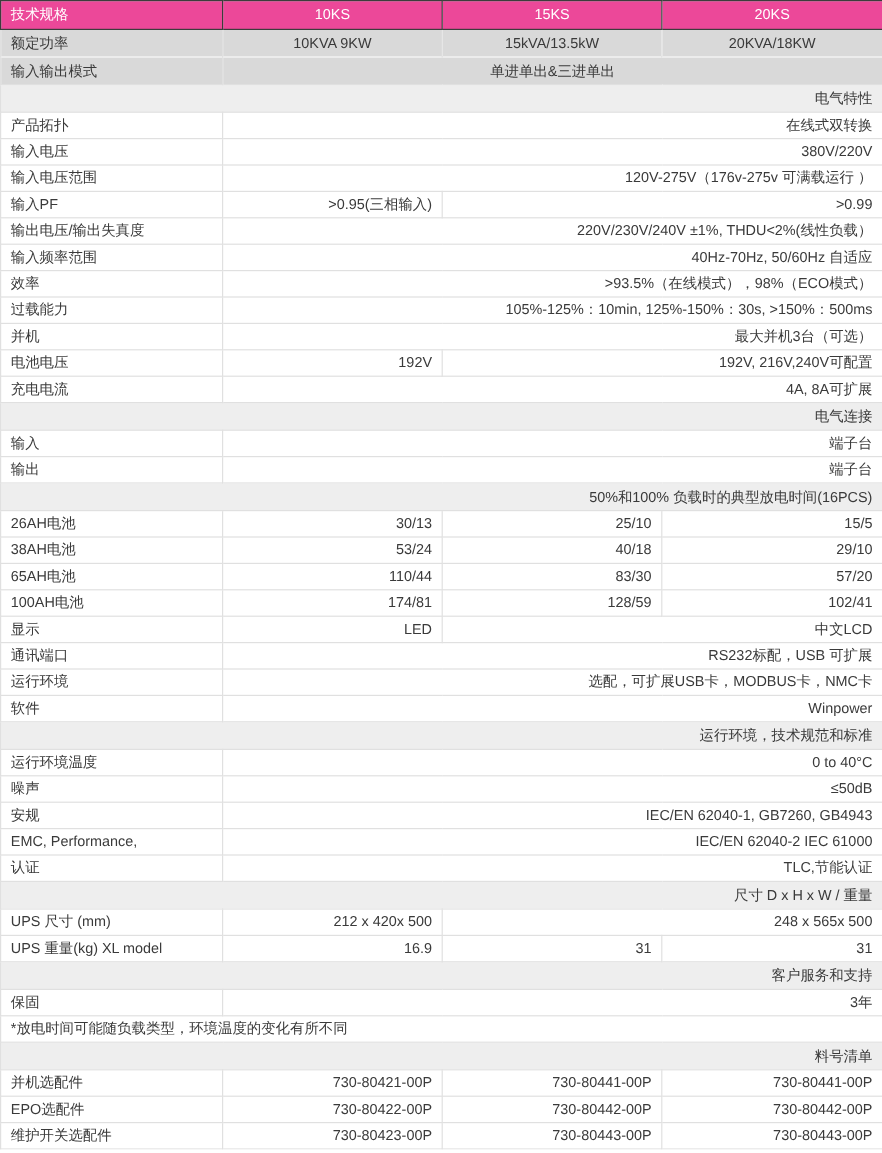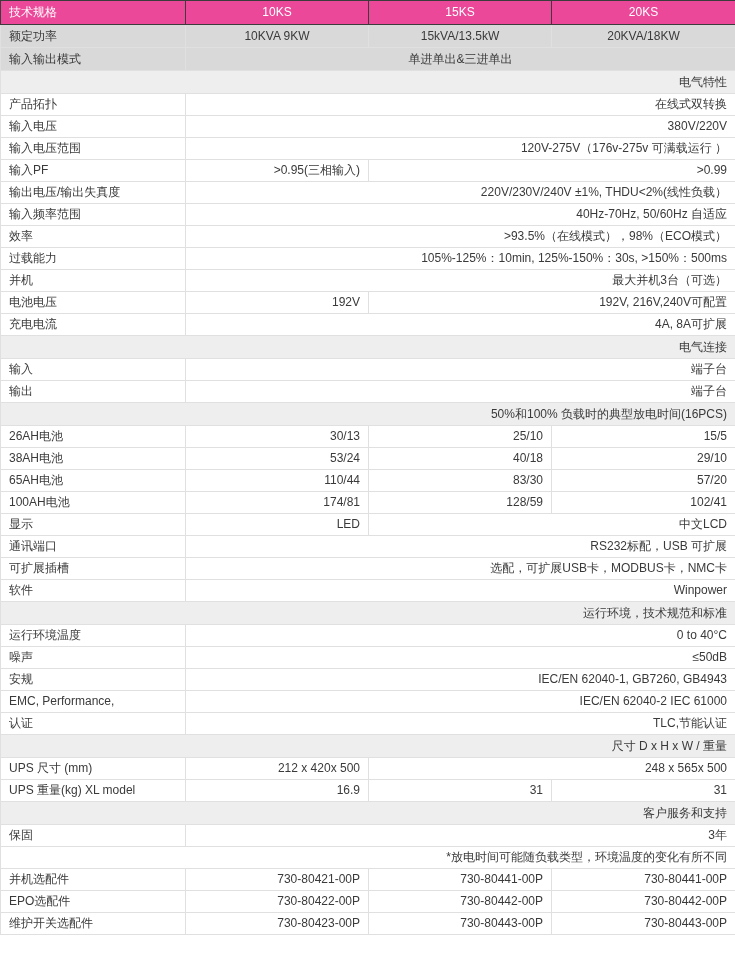--- a/index.html
+++ b/index.html
@@ -68,21 +68,21 @@
   }
   td.label {
     text-align: left;
     background: #ffffff;
   }
   td.val {
     text-align: right;
     background: #ffffff;
   }
   td.note {
-    text-align: right;
+    text-align: left;
     background: #ffffff;
     font-size: 11.5px;
   }
   .red {
     color: #e02020;
   }
 </style>
 </head>
 <body>
 
@@ -200,21 +200,21 @@
       <tr class="">
         <td class="label">显示</td>
         <td class="val">LED</td>
         <td colspan="2" class="val">中文LCD</td>
       </tr>
       <tr class="">
         <td class="label">通讯端口</td>
         <td colspan="3" class="val">RS232标配，USB 可扩展</td>
       </tr>
       <tr class="">
-        <td class="label">可扩展插槽</td>
+        <td class="label">运行环境</td>
         <td colspan="3" class="val">选配，可扩展USB卡，MODBUS卡，NMC卡</td>
       </tr>
       <tr class="">
         <td class="label">软件</td>
         <td colspan="3" class="val">Winpower</td>
       </tr>
       <tr class="section">
         <td colspan="4">运行环境，技术规范和标准</td>
       </tr>
       <tr class="">
@@ -254,20 +254,23 @@
       <tr class="section">
         <td colspan="4">客户服务和支持</td>
       </tr>
       <tr class="">
         <td class="label">保固</td>
         <td colspan="3" class="val">3年</td>
       </tr>
       <tr class="">
         <td colspan="4" class="note">*放电时间可能随负载类型，环境温度的变化有所不同</td>
       </tr>
+      <tr class="section">
+        <td colspan="4">料号清单</td>
+      </tr>
       <tr class="">
         <td class="label">并机选配件</td>
         <td class="val">730-80421-00P</td>
         <td class="val">730-80441-00P</td>
         <td class="val">730-80441-00P</td>
       </tr>
       <tr class="">
         <td class="label">EPO选配件</td>
         <td class="val">730-80422-00P</td>
         <td class="val">730-80442-00P</td>

